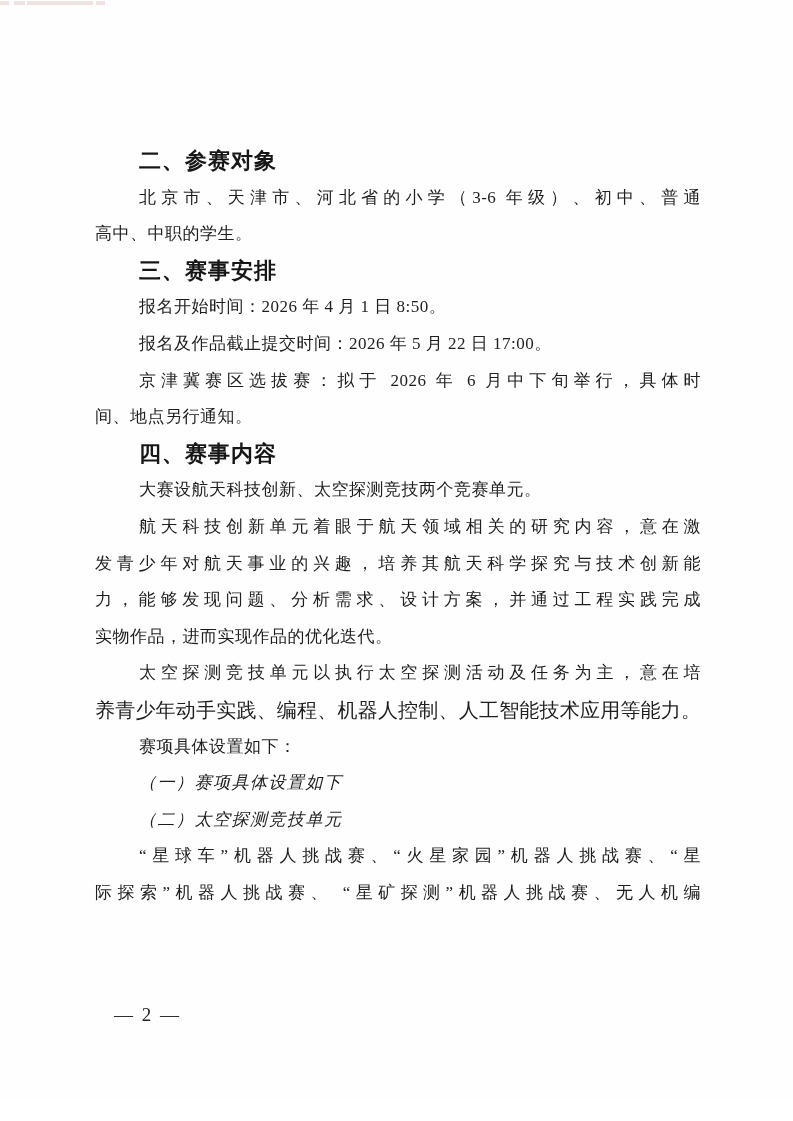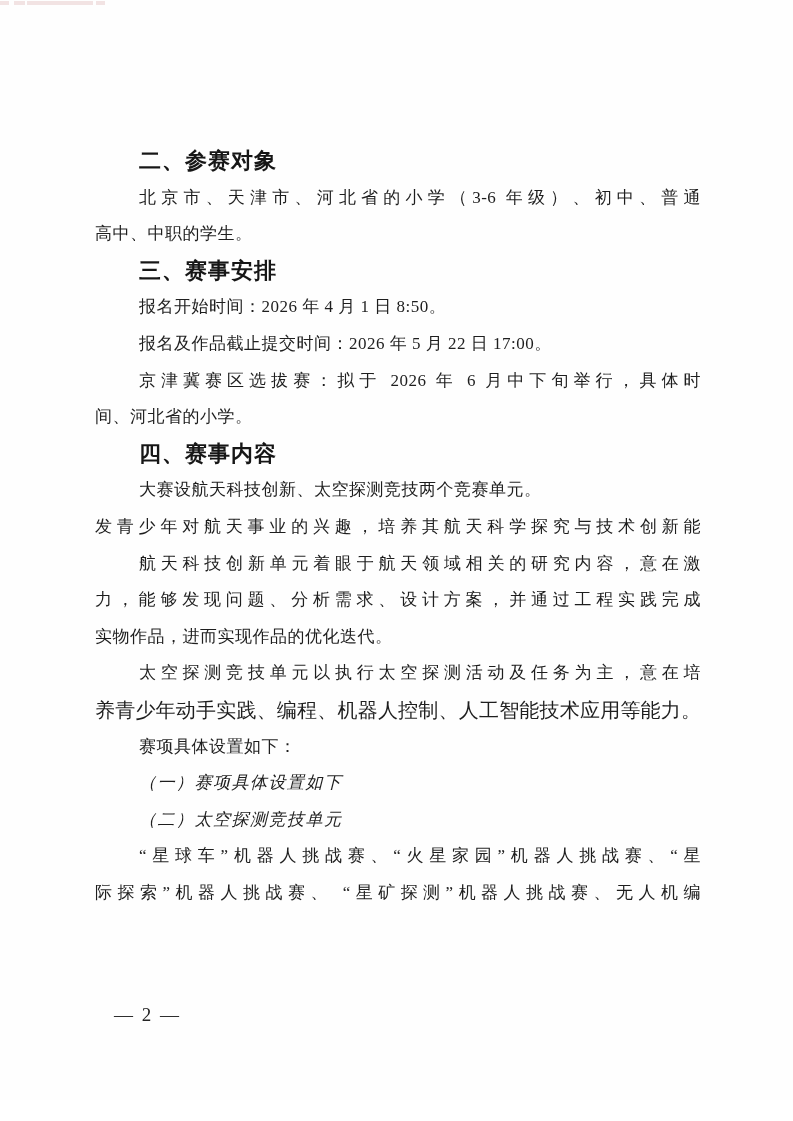--- a/index.html
+++ b/index.html
@@ -80,25 +80,25 @@
   </div>
 
   <div class="content">
     <div class="line heading indent">二、参赛对象</div>
     <div class="line body indent justify">北京市、天津市、河北省的小学（3-6 年级）、初中、普通</div>
     <div class="line body">高中、中职的学生。</div>
     <div class="line heading indent">三、赛事安排</div>
     <div class="line body indent">报名开始时间：2026 年 4 月 1 日 8:50。</div>
     <div class="line body indent">报名及作品截止提交时间：2026 年 5 月 22 日 17:00。</div>
     <div class="line body indent justify">京津冀赛区选拔赛：拟于 2026 年 6 月中下旬举行，具体时</div>
-    <div class="line body">间、河北省的小学。</div>
+    <div class="line body">间、地点另行通知。</div>
     <div class="line heading indent">四、赛事内容</div>
     <div class="line body indent">大赛设航天科技创新、太空探测竞技两个竞赛单元。</div>
+    <div class="line body indent justify">航天科技创新单元着眼于航天领域相关的研究内容，意在激</div>
     <div class="line body justify">发青少年对航天事业的兴趣，培养其航天科学探究与技术创新能</div>
-    <div class="line body indent justify">航天科技创新单元着眼于航天领域相关的研究内容，意在激</div>
     <div class="line body justify">力，能够发现问题、分析需求、设计方案，并通过工程实践完成</div>
     <div class="line body">实物作品，进而实现作品的优化迭代。</div>
     <div class="line body indent justify">太空探测竞技单元以执行太空探测活动及任务为主，意在培</div>
     <div class="line body justify tight">养青少年动手实践、编程、机器人控制、人工智能技术应用等能力。</div>
     <div class="line body indent">赛项具体设置如下：</div>
     <div class="line kaiti indent">（一）赛项具体设置如下</div>
     <div class="line kaiti indent">（二）太空探测竞技单元</div>
     <div class="line body indent justify">“星球车”机器人挑战赛、“火星家园”机器人挑战赛、“星</div>
     <div class="line body justify">际探索”机器人挑战赛、 “星矿探测”机器人挑战赛、无人机编</div>
   </div>

